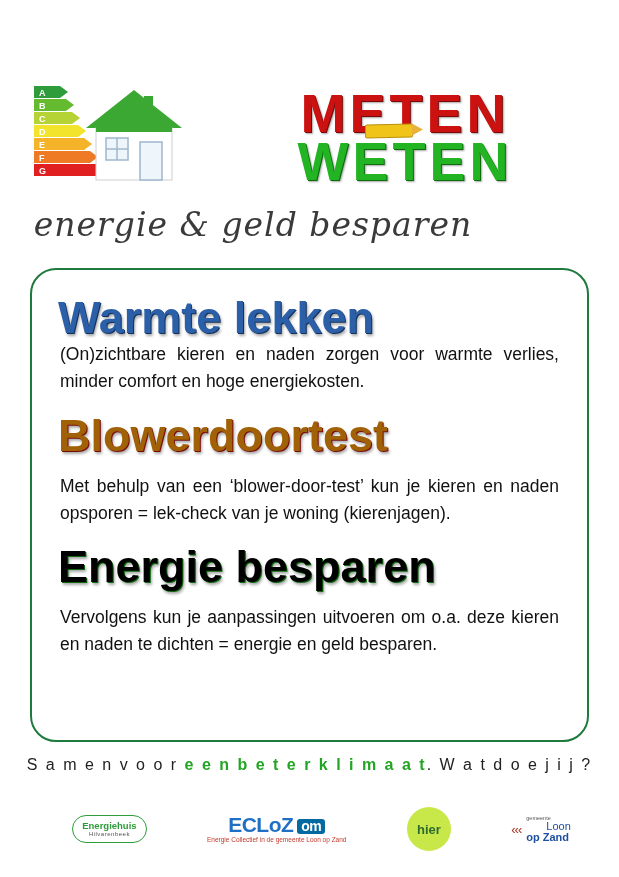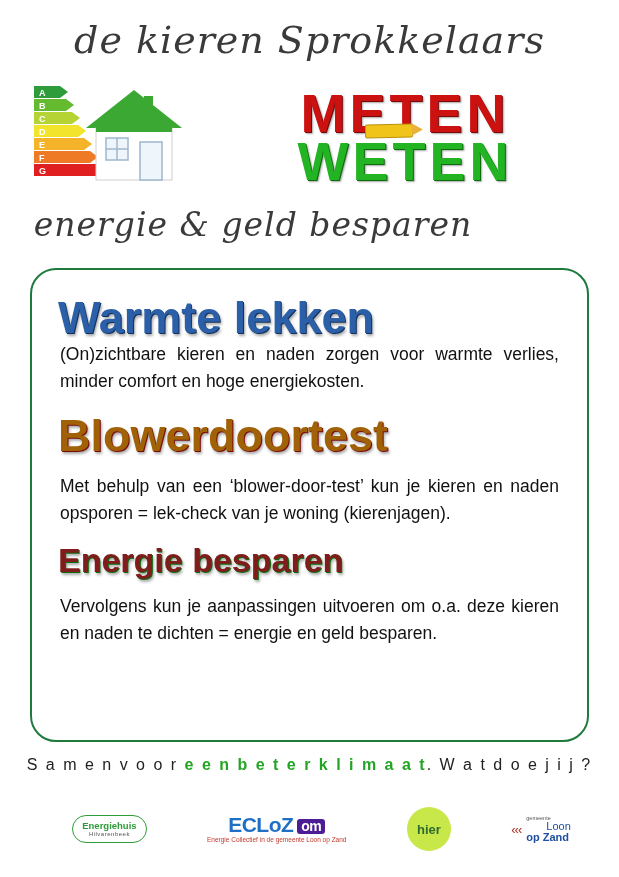--- a/index.html
+++ b/index.html
@@ -134,22 +134,22 @@
     text-shadow: 1px 1px 0 #13325e, 2px 3px 3px rgba(0,0,0,.35);
     margin-top: 6px;
   }
   .head2 {
     font-size: 45px;
     color: #a16207;
     text-shadow: 1px 1px 0 #7a0a0a, 2px 3px 3px rgba(0,0,0,.35);
     margin-top: 16px;
   }
   .head3 {
-    font-size: 34px;
-    color: #7f1d1d;
+    font-size: 45px;
+    color: #000000;
     text-shadow: 1px 1px 0 #0d6b0d, 2px 3px 3px rgba(0,0,0,.35);
     margin-top: 16px;
   }
   .para {
     font-size: 17.5px;
     color: #111111;
     line-height: 1.55;
     text-align: justify;
     margin: 14px 2px 0 2px;
   }
@@ -205,21 +205,21 @@
     letter-spacing: .5px;
   }
   .logo-eclooz .l1 {
     font-size: 21px;
     font-weight: bold;
     color: #1f6fc4;
     letter-spacing: -.5px;
   }
   .logo-eclooz .l1 .om {
     display: inline-block;
-    background: #4c1d95;
+    background: #0369a1;
     color: #ffffff;
     font-size: 14px;
     border-radius: 3px;
     padding: 0 4px;
     margin-left: 4px;
     vertical-align: middle;
   }
   .logo-eclooz .l2 {
     font-size: 6.5px;
     color: #c0392b;
@@ -266,21 +266,20 @@
     line-height: 1;
   }
 </style>
 </head>
 <body>
 
 <div class="poster">
 
   <div class="header">
 
-    <div class="script-top">de kieren Sprokkelaars</div>
 
     <div class="logo-graphic">
       <svg width="180" height="110" viewBox="0 0 180 110" xmlns="http://www.w3.org/2000/svg">
 
         <g>
           <rect x="8" y="6" width="26" height="12" fill="#2e9c3a"></rect>
           <polygon points="34,6 42,12 34,18" fill="#2e9c3a"></polygon>
           <rect x="8" y="19" width="32" height="12" fill="#64bb2f"></rect>
           <polygon points="40,19 48,25 40,31" fill="#64bb2f"></polygon>
           <rect x="8" y="32" width="38" height="12" fill="#b5d334"></rect>

